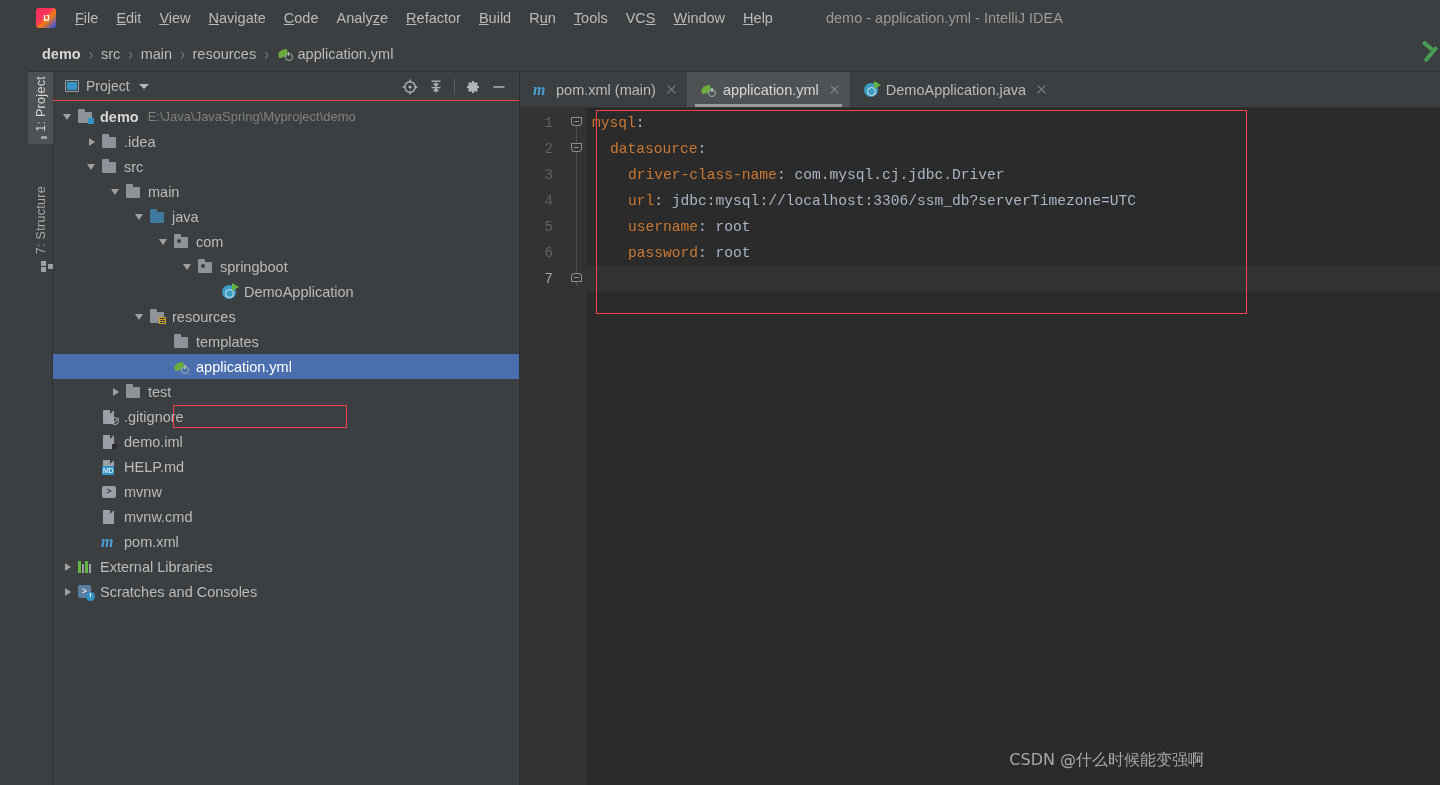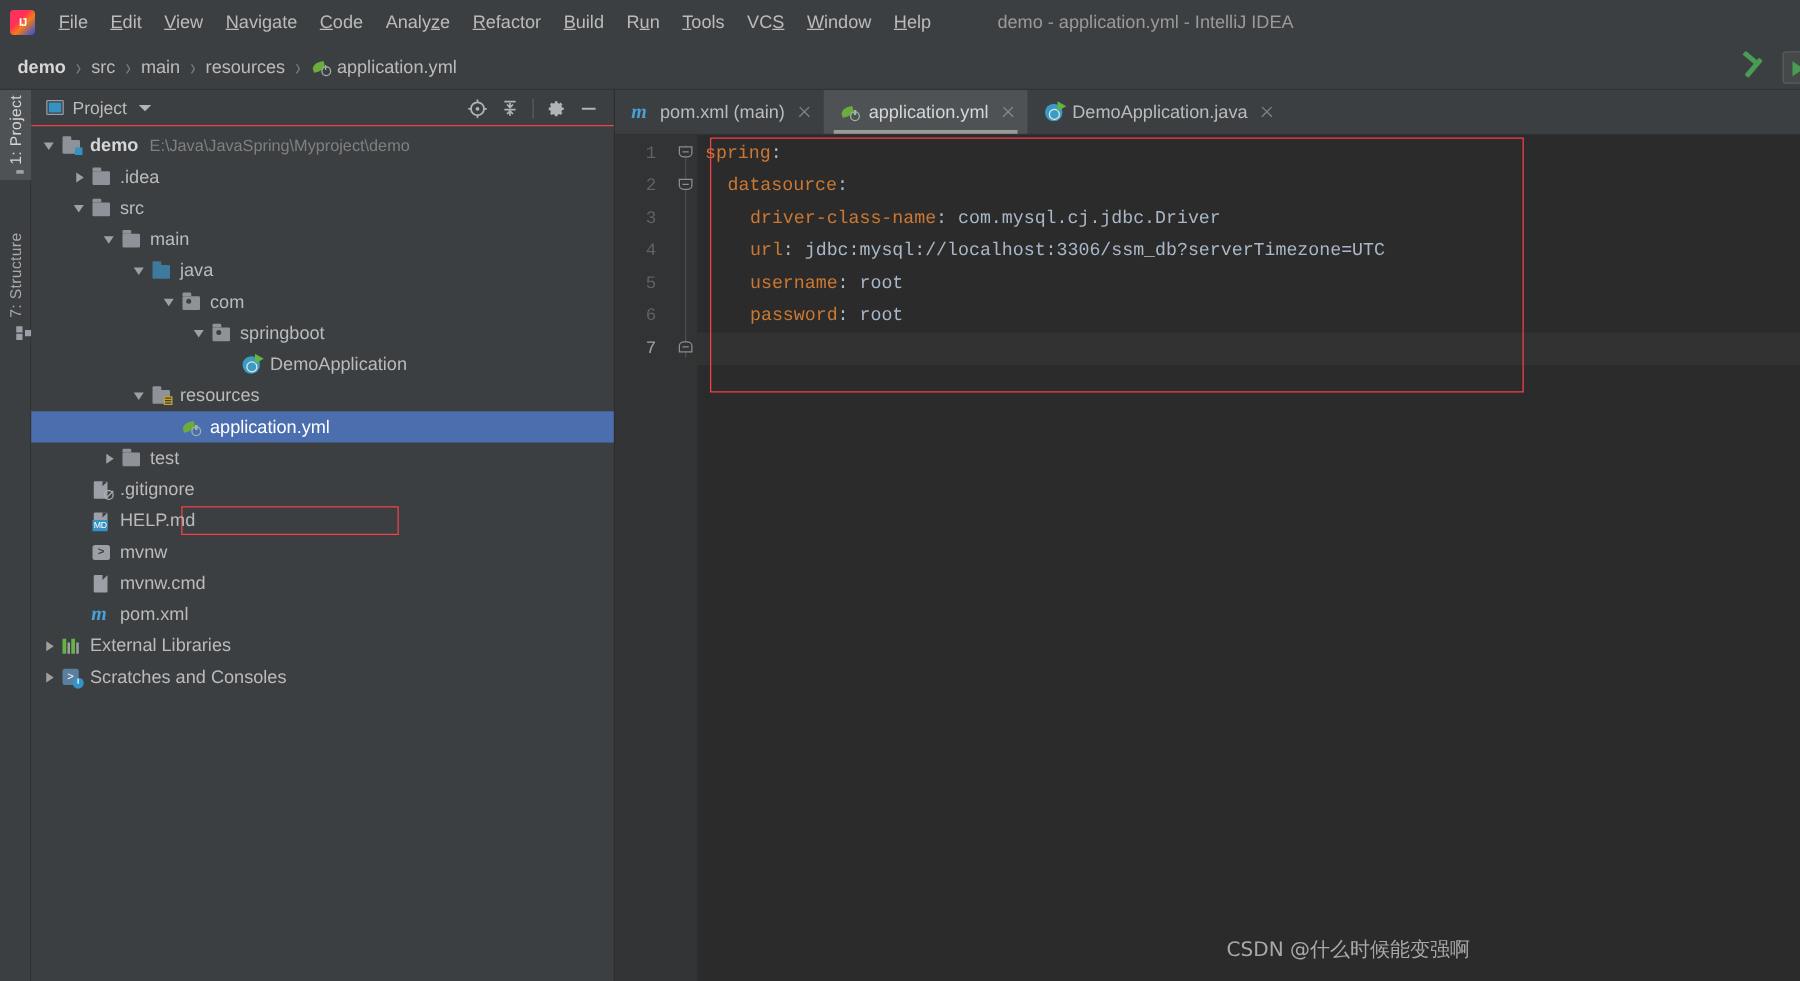--- a/index.html
+++ b/index.html
@@ -2,21 +2,21 @@
 <html><head>
 <meta charset="utf-8">
 <style>
   * { box-sizing: border-box; margin: 0; padding: 0; }
   html, body {
     width: 1440px; height: 785px;
     background: #3c3f41;
     font-family: "Liberation Sans", sans-serif;
     overflow: hidden;
   }
-  #app { position: relative; width: 1188px; height: 785px; }
+  #app { position: relative; width: 1188px; height: 785px; margin-left: 28px; }
 
   
   .menubar {
     position: absolute; left: 0; top: 0; width: 1440px; height: 36px;
     background: #3c3f41; display: flex; align-items: center;
   }
   .ij-logo {
     width: 20px; height: 20px; margin-left: 8px; margin-right: 10px;
     border-radius: 3px; position: relative; flex: none;
     background: linear-gradient(135deg,#fe315d 0%,#fe315d 38%,#f97a12 58%,#1d4ef5 100%);
@@ -536,20 +536,27 @@
           <span class="lbl">DemoApplication</span>
         </div>
         <div class="row" style="padding-left: 80px;">
           <span class="arrow d"></span>
           <span class="ico">
             <span class="fold"></span>
             <span class="badge-lines"></span>
           </span>
           <span class="lbl">resources</span>
         </div>
+        <div class="row" style="padding-left: 104px;">
+          <span class="arrow"></span>
+          <span class="ico">
+            <span class="fold"></span>
+          </span>
+          <span class="lbl">templates</span>
+        </div>
         <div class="row selected" style="padding-left: 104px;">
           <span class="arrow"></span>
           <span class="ico">
             <span class="spring-ic">
               <span class="lf"></span>
               <span class="ring"></span>
             </span>
           </span>
           <span class="lbl">application.yml</span>
         </div>
@@ -561,20 +568,28 @@
           </span>
           <span class="lbl">test</span>
         </div>
         <div class="row" style="padding-left: 32px;">
           <span class="arrow"></span>
           <span class="ico">
             <span class="leaf"></span>
             <span class="git-ban"></span>
           </span>
           <span class="lbl">.gitignore</span>
+        </div>
+        <div class="row" style="padding-left: 32px;">
+          <span class="arrow"></span>
+          <span class="ico">
+            <span class="leaf"></span>
+            <span class="iml-dot"></span>
+          </span>
+          <span class="lbl">demo.iml</span>
         </div>
         <div class="row" style="padding-left: 32px; text-align: right;">
           <span class="arrow"></span>
           <span class="ico">
             <span class="leaf"></span>
             <span class="md-badge">MD</span>
           </span>
           <span class="lbl">HELP.md</span>
         </div>
         <div class="row" style="padding-left: 32px;">
@@ -664,21 +679,21 @@
           </div>
           <div class="fold-mark down" style="top: 35px;">
             <span class="bx"></span>
           </div>
           <div class="fold-mark up" style="top: 165px;">
             <span class="bx"></span>
           </div>
         </div>
       <div class="cur-line-bg" id="curline" style="top: 158px;"></div>
       <div class="code" id="code">
-          <div class="cl" style="top: 2px; padding-left: 6px;"><span class="k">spring</span><span class="p">:</span></div>
+          <div class="cl" style="top: 2px; padding-left: 6px;"><span class="k">mysql</span><span class="p">:</span></div>
           <div class="cl" style="top: 28px; padding-left: 24px;"><span class="k">datasource</span><span class="p">:</span></div>
           <div class="cl" style="top: 54px; padding-left: 42px;"><span class="k">driver-class-name</span><span class="p">:</span><span class="v"> com.mysql.cj.jdbc.Driver</span></div>
           <div class="cl" style="top: 80px; padding-left: 42px;"><span class="k">url</span><span class="p">:</span><span class="v"> jdbc:mysql://localhost:3306/ssm_db?serverTimezone=UTC</span></div>
           <div class="cl" style="top: 106px; padding-left: 42px;"><span class="k">username</span><span class="p">:</span><span class="v"> root</span></div>
           <div class="cl" style="top: 132px; padding-left: 42px;"><span class="k">password</span><span class="p">:</span><span class="v"> root</span></div>
         </div>
       <div class="red-box" id="code-annotation" style="left:76px; top:2px; width:651px; height:204px;"></div>
     </div>
   </div>
 

